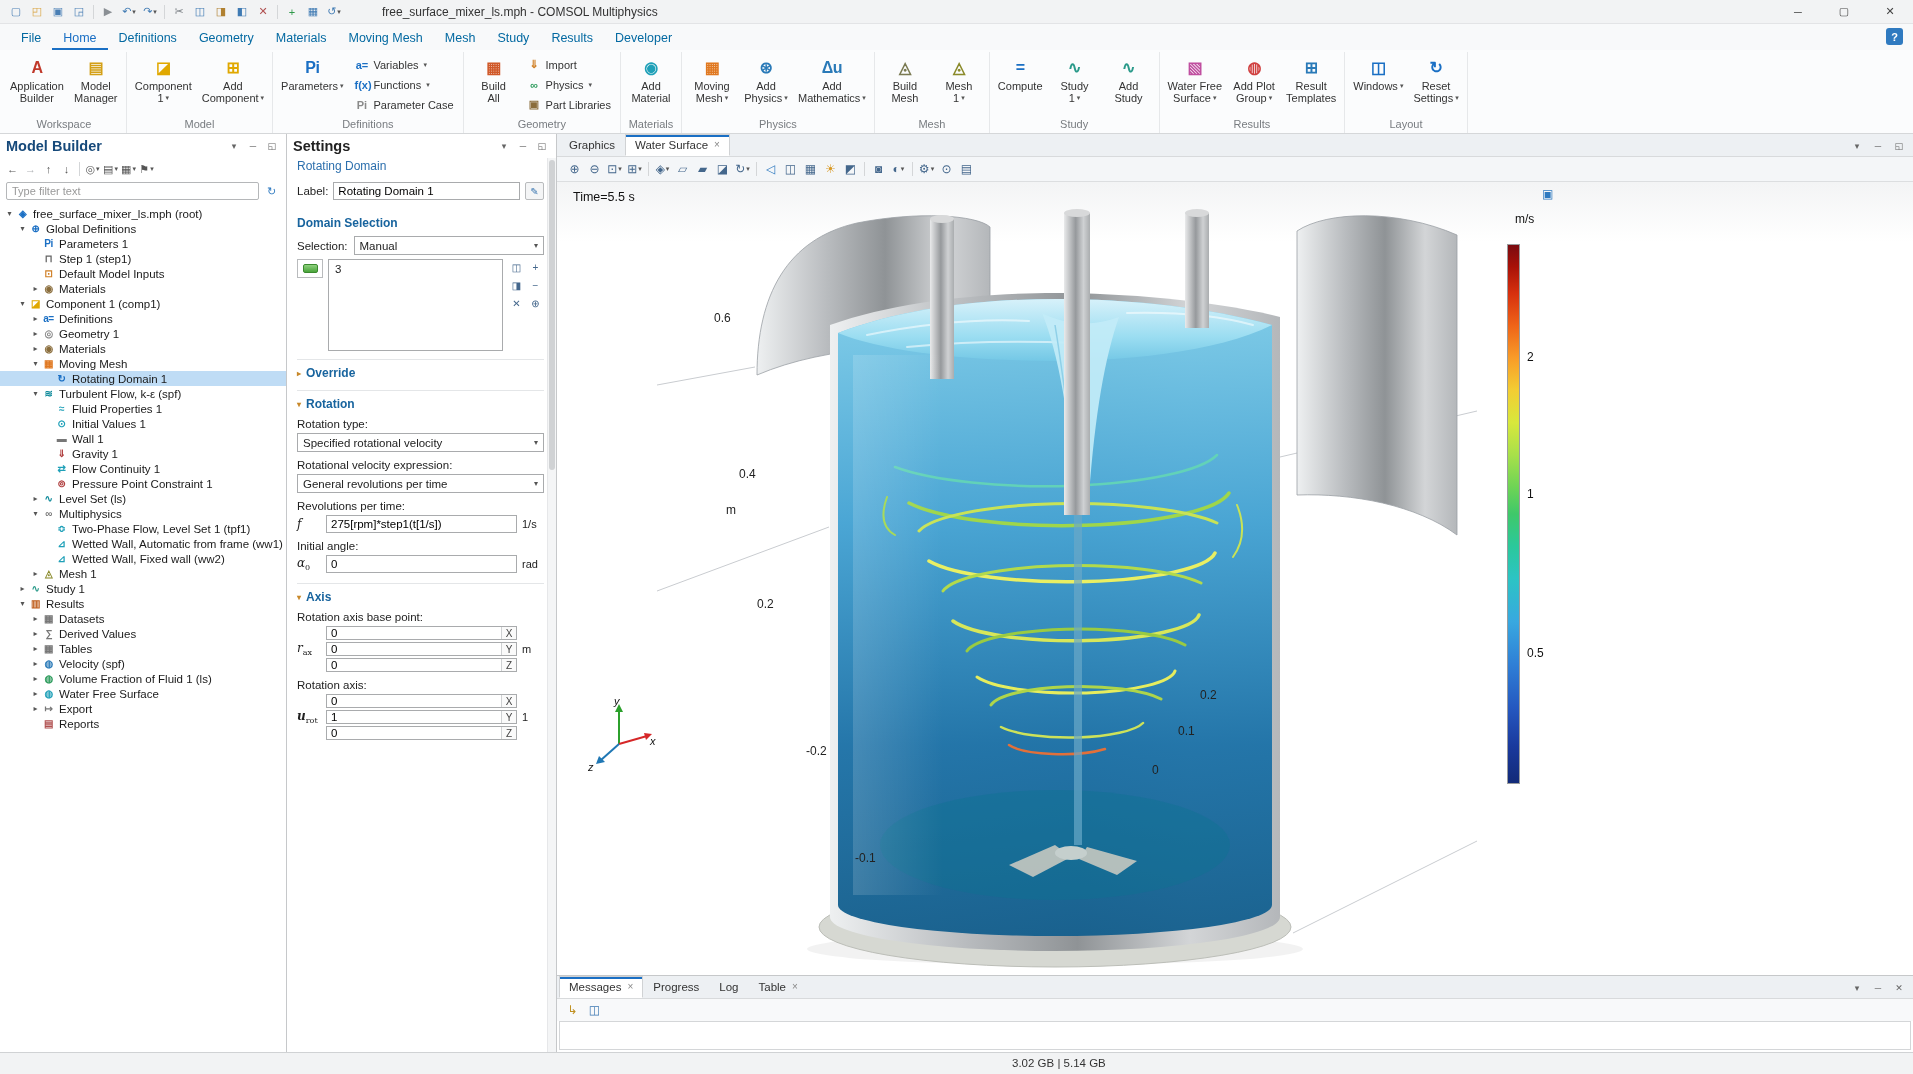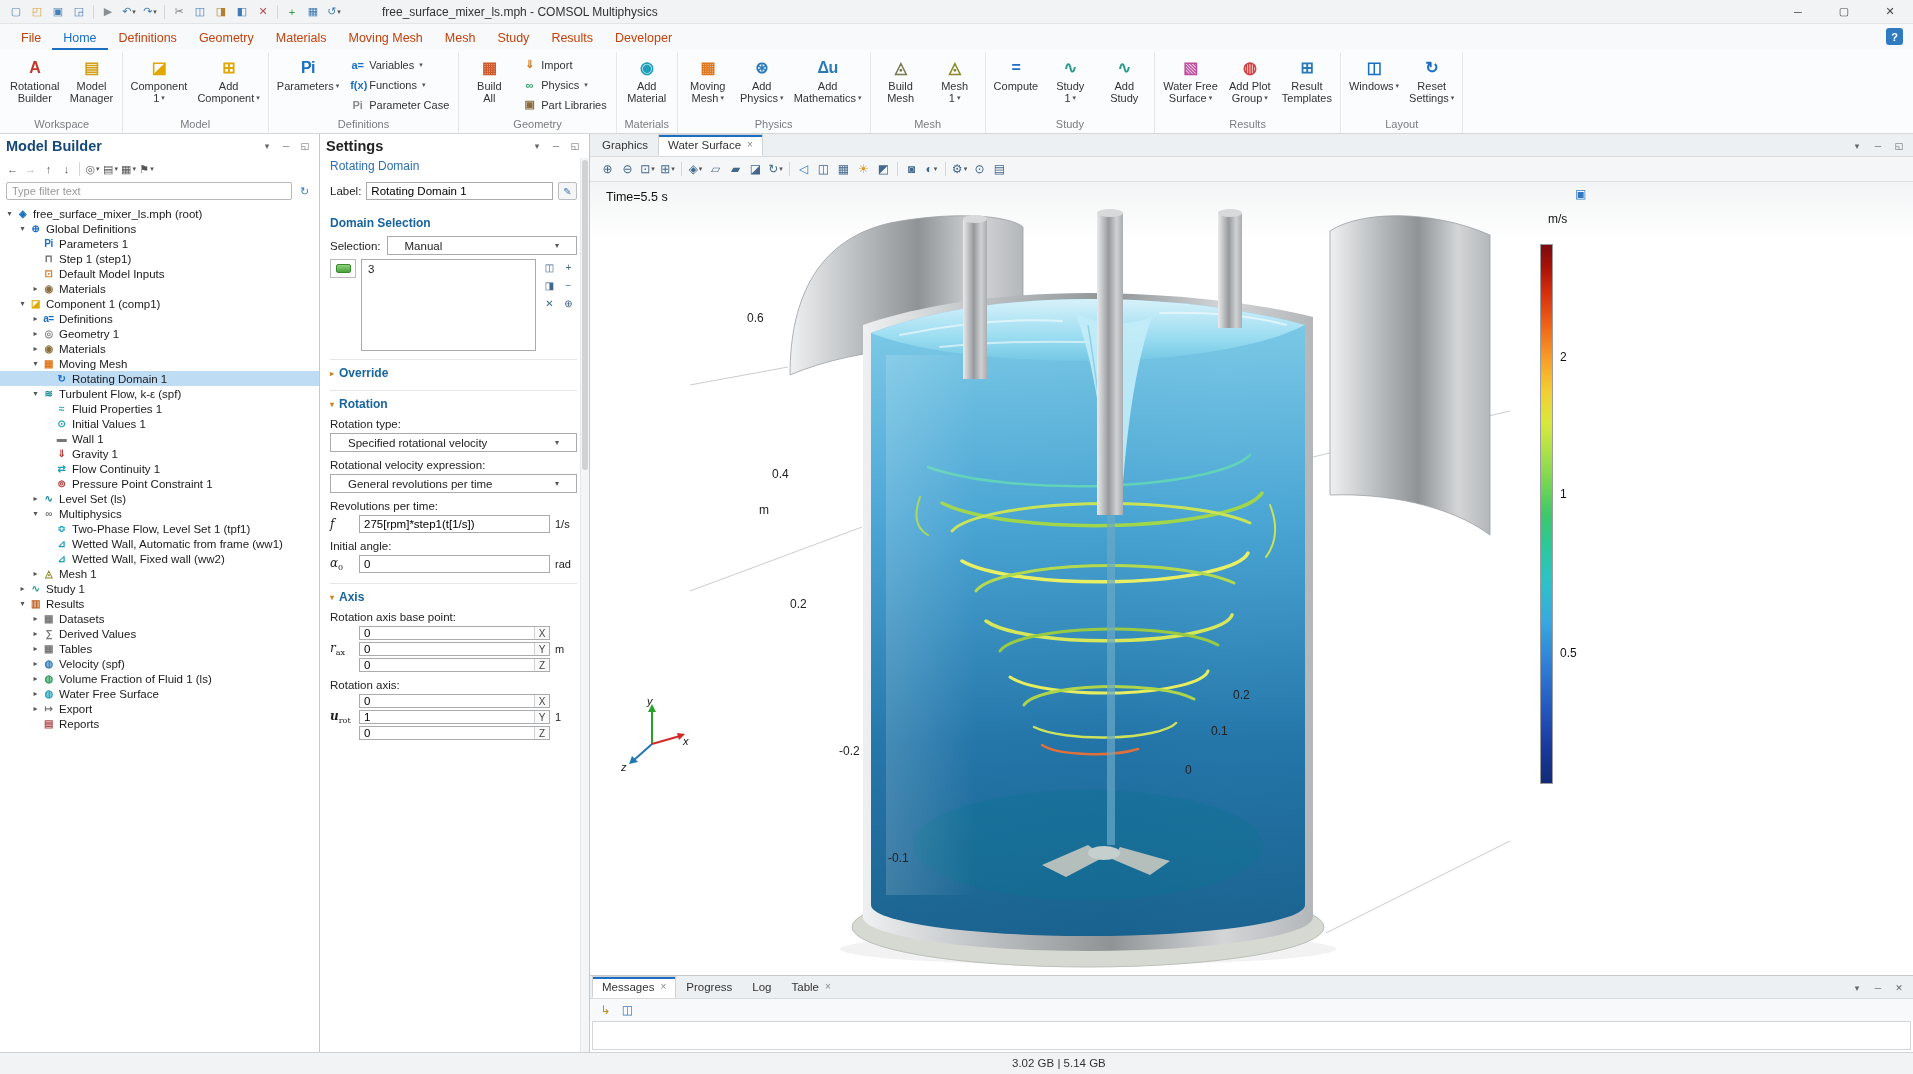--- a/index.html
+++ b/index.html
@@ -12,21 +12,21 @@
 .tbi{height:20px;min-width:20px;padding:0 2px;display:inline-flex;align-items:center;justify-content:center;font-size:11px;border-radius:3px}
 .tsep{width:1px;height:14px;background:#d4d6d8;margin:0 3px;display:inline-block}
 .ddc{font-size:7px;color:#555;margin-left:1px}
 .hasdd{display:inline-flex;align-items:center}
 .win-title{margin-left:38px;font-size:12px;color:#333;white-space:nowrap}
 .wincontrols{margin-left:auto;display:flex;height:24px}
 .winbtn{width:46px;height:24px;display:flex;align-items:center;justify-content:center;font-size:11px;color:#444}
 
 .menubar{height:26px;display:flex;align-items:center;background:#f8f9fa;padding-left:10px;position:relative;flex:none}
 .menus{display:flex;height:26px;align-items:stretch}
-.menu-item{padding:5px 11px 3px;font-size:12.5px;color:#c2410c;display:flex;align-items:center}
+.menu-item{padding:5px 11px 3px;font-size:12.5px;color:#0369a1;display:flex;align-items:center}
 .menu-item.active{color:#1a6fc4;box-shadow:inset 0 -2px 0 #1a6fc4}
 .help-btn{position:absolute;right:10px;top:4px;width:17px;height:17px;background:#2f7ac0;color:#fff;font-size:11px;font-weight:bold;display:flex;align-items:center;justify-content:center;border-radius:3px}
 
 .ribbon{height:84px;background:#fbfcfd;border-bottom:1px solid #d5d7d9;display:flex;align-items:stretch;padding:2px 2px 0;flex:none;overflow:hidden}
 .rgroup{display:flex;flex-direction:column;border-right:1px solid #e6e8ea;padding:0 4px}
 .rgroup-row{flex:1;display:flex;align-items:flex-start;gap:2px}
 .rgroup-label{height:16px;text-align:center;font-size:11px;color:#787c80;line-height:15px;white-space:nowrap}
 .rbtn-large{min-width:52px;padding:3px 4px 1px;display:flex;flex-direction:column;align-items:center;border-radius:3px}
 .ricon{height:25px;display:flex;align-items:center;justify-content:center;font-size:16px;font-weight:bold;letter-spacing:-.5px}
 .rlabel{font-size:11px;line-height:12px;text-align:center;color:#333}
@@ -34,21 +34,21 @@
 .rsmall-stack{display:flex;flex-direction:column;gap:1px;padding-top:3px}
 .rbtn-small{display:flex;align-items:center;gap:4px;padding:1px 5px;font-size:11px;height:19px;border-radius:3px;white-space:nowrap;color:#333}
 .ricon-s{width:15px;text-align:center;font-size:11px;font-weight:bold}
 
 .main{display:flex;height:918px;flex:none;min-height:0}
 .panel-header{height:24px;display:flex;align-items:center;padding:0 6px;flex:none}
 .panel-title{font-size:14.5px;font-weight:bold;color:#16497a;white-space:nowrap}
 .panel-hicons{margin-left:auto;display:flex;gap:3px}
 .phi{width:16px;height:16px;font-size:9px;display:inline-flex;align-items:center;justify-content:center;color:#666}
 
-.mb-panel{width:320px;border-right:1px solid #c6c8ca;display:flex;flex-direction:column;background:#fff;flex:none}
+.mb-panel{width:287px;border-right:1px solid #c6c8ca;display:flex;flex-direction:column;background:#fff;flex:none}
 .mb-toolbar{height:22px;display:flex;align-items:center;padding:0 4px;gap:1px}
 .mbti{height:18px;min-width:17px;display:inline-flex;align-items:center;justify-content:center;font-size:11px;color:#555}
 .filter-row{display:flex;align-items:center;padding:2px 6px 3px;gap:4px}
 .filter-input{flex:1;height:18px;border:1px solid #b5b7b9;border-radius:2px;font-size:11px;padding:0 5px;font-family:inherit;color:#444;outline:none}
 .filter-input::placeholder{color:#999}
 .tree{flex:1;overflow:hidden;padding-top:3px}
 .tree-row{height:15px;display:flex;align-items:center;font-size:11.5px;white-space:nowrap}
 .tree-row.selected{background:#bfdcf5}
 .tarrow{width:11px;font-size:8px;color:#555;text-align:center;flex:none}
 .ticon{width:15px;text-align:center;font-size:10px;flex:none;margin-right:3px;font-weight:bold;letter-spacing:-.5px}
@@ -58,21 +58,21 @@
 .settings-body{flex:1;padding:0 12px 0 10px;overflow:hidden}
 .settings-subtitle{color:#2c6fad;font-size:12px;margin:1px 0 9px}
 .label-row{display:flex;align-items:center;gap:5px;margin-bottom:10px}
 .ctrl-caption{font-size:11.5px;color:#222;white-space:nowrap}
 .text-input{height:18px;border:1px solid #a9abad;font-size:11.5px;padding:0 4px;font-family:inherit;flex:1;outline:none}
 .icon-btn{width:19px;height:18px;border:1px solid #b9bbbd;background:#f4f5f6;display:inline-flex;align-items:center;justify-content:center;font-size:10px;border-radius:2px;flex:none}
 .section{border-top:1px solid #e4e6e8;padding:6px 0 8px}
 .section.first{border-top:none}
 .section-header{display:flex;align-items:center;gap:5px;font-weight:bold;color:#18649e;font-size:12px;margin-bottom:2px}
 .sec-arrow{font-size:8px;color:#c8882a}
-.select{height:19px;border:1px solid #a9abad;background:#fff;display:flex;align-items:center;font-size:11.5px;padding:0 17px;gap:4px}
+.select{height:19px;border:1px solid #a9abad;background:#fff;display:flex;align-items:center;font-size:11.5px;padding:0 5px;gap:4px}
 .select .caret{margin-left:auto;font-size:8px;color:#555}
 .fcap{margin:7px 0 3px;font-size:11.5px;color:#222}
 .sel-row{display:flex;align-items:center;gap:6px;margin:6px 0 4px}
 .sel-list-wrap{display:flex;gap:5px;margin-top:2px}
 .active-toggle{width:26px;height:19px;border:1px solid #b9bbbd;background:#fff;display:flex;align-items:center;justify-content:center;flex:none}
 .active-pill{width:15px;height:9px;background:linear-gradient(#8ed07e,#4aa43a);border:1px solid #3a8a2e;border-radius:2px}
 .sel-list{flex:1;height:92px;border:1px solid #a9abad;background:#fff;font-size:11.5px;padding:2px 6px;overflow:hidden}
 .sel-item{height:15px;line-height:15px}
 .sel-icons{display:grid;grid-template-columns:17px 17px;gap:2px;align-content:start;flex:none}
 .sico{width:17px;height:16px;display:inline-flex;align-items:center;justify-content:center;font-size:10px}
@@ -177,21 +177,21 @@
     <div class="help-btn">?</div>
   </div>
 
   <div class="ribbon" id="ribbon">
       <div class="rgroup">
         <div class="rgroup-row">
           <div class="rbtn-large">
             <div class="ricon" style="color: rgb(192, 57, 43);">A</div>
             <div class="rlabel">
               <div class="rline">
-                <span>Rotational</span>
+                <span>Application</span>
               </div>
               <div class="rline">
                 <span>Builder</span>
               </div>
             </div>
           </div>
           <div class="rbtn-large">
             <div class="ricon" style="color: rgb(212, 160, 23);">▤</div>
             <div class="rlabel">
               <div class="rline">

